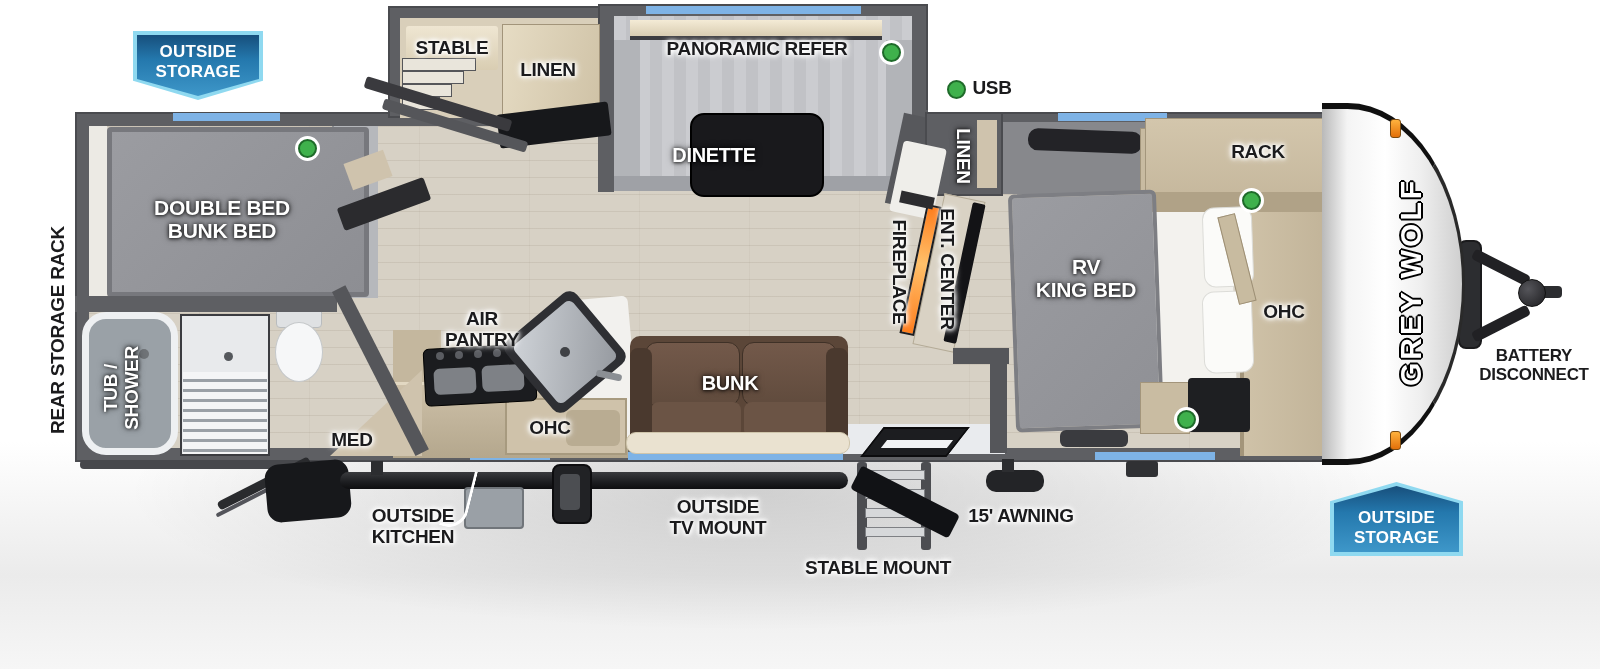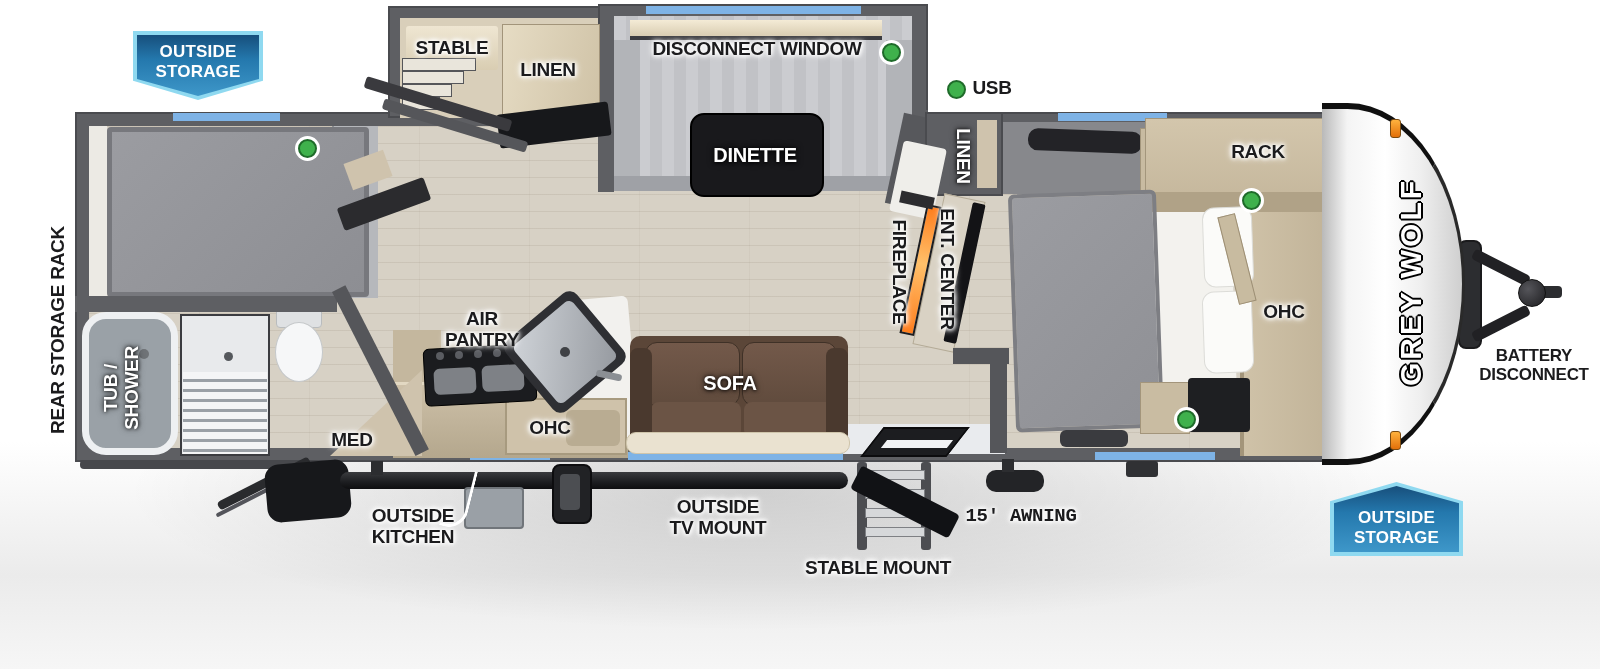--- a/index.html
+++ b/index.html
@@ -198,37 +198,41 @@
 
   <div class="led" style="left:947px;top:80px;"></div>
   <div class="led" style="left:882px;top:43px;"></div>
   <div class="led" style="left:298px;top:139px;"></div>
   <div class="led" style="left:1242px;top:191px;"></div>
   <div class="led" style="left:1177px;top:410px;"></div>
 
   <div class="lbl s19" style="left:992px;top:88px;">USB</div>
   <div class="lbl s19" style="left:452px;top:48px;">STABLE</div>
   <div class="lbl s19" style="left:548px;top:70px;">LINEN</div>
-  <div class="lbl s19" style="left:757px;top:49px;">DISCONNECT WINDOW</div>
-  <div class="lbl lblw" style="left:755px;top:155px;">DINETTE</div>
+  <div class="lbl s19" style="left:757px;top:49px;">PANORAMIC REFER</div>
+  <div class="lbl lblw" style="left:714px;top:155px;">DINETTE</div>
   <div class="lbl lblw s19 v" style="left:963px;top:156px;">LINEN</div>
   <div class="lbl s19" style="left:1258px;top:152px;">RACK</div>
   <div class="lbl s19 v" style="left:899px;top:272px;">FIREPLACE</div>
   <div class="lbl s19 v" style="left:947px;top:269px;">ENT. CENTER</div>
+  <div class="lbl lblw s21" style="left:1086px;top:278px;">RV
+KING BED</div>
   <div class="lbl s19" style="left:1284px;top:312px;">OHC</div>
+  <div class="lbl lblw s21" style="left:222px;top:219px;">DOUBLE BED
+BUNK BED</div>
   <div class="lbl s19 vb" style="left:58px;top:330px;white-space:nowrap;">REAR STORAGE RACK</div>
   <div class="lbl lblw s19 vb" style="left:122px;top:388px;">TUB /
 SHOWER</div>
   <div class="lbl s19" style="left:352px;top:440px;">MED</div>
   <div class="lbl s19" style="left:482px;top:330px;">AIR
 PANTRY</div>
   <div class="lbl s19" style="left:550px;top:428px;">OHC</div>
-  <div class="lbl lblw" style="left:730px;top:383px;">SOFA</div>
+  <div class="lbl lblw" style="left:730px;top:383px;">BUNK</div>
   <div class="lbl s19" style="left:413px;top:527px;">OUTSIDE
 KITCHEN</div>
   <div class="lbl s19" style="left:718px;top:518px;">OUTSIDE
 TV MOUNT</div>
   <div class="lbl s19" style="left:878px;top:568px;white-space:nowrap;">STABLE MOUNT</div>
-  <div class="lbl s19" style="left:1021px;top:516px;white-space:nowrap;font-family:Liberation Mono, monospace;">15' AWNING</div>
+  <div class="lbl s19" style="left:1021px;top:516px;white-space:nowrap;">15' AWNING</div>
   <div class="lbl s17" style="left:1534px;top:366px;">BATTERY
 DISCONNECT</div>
 
 </div>
 
 </body></html>

